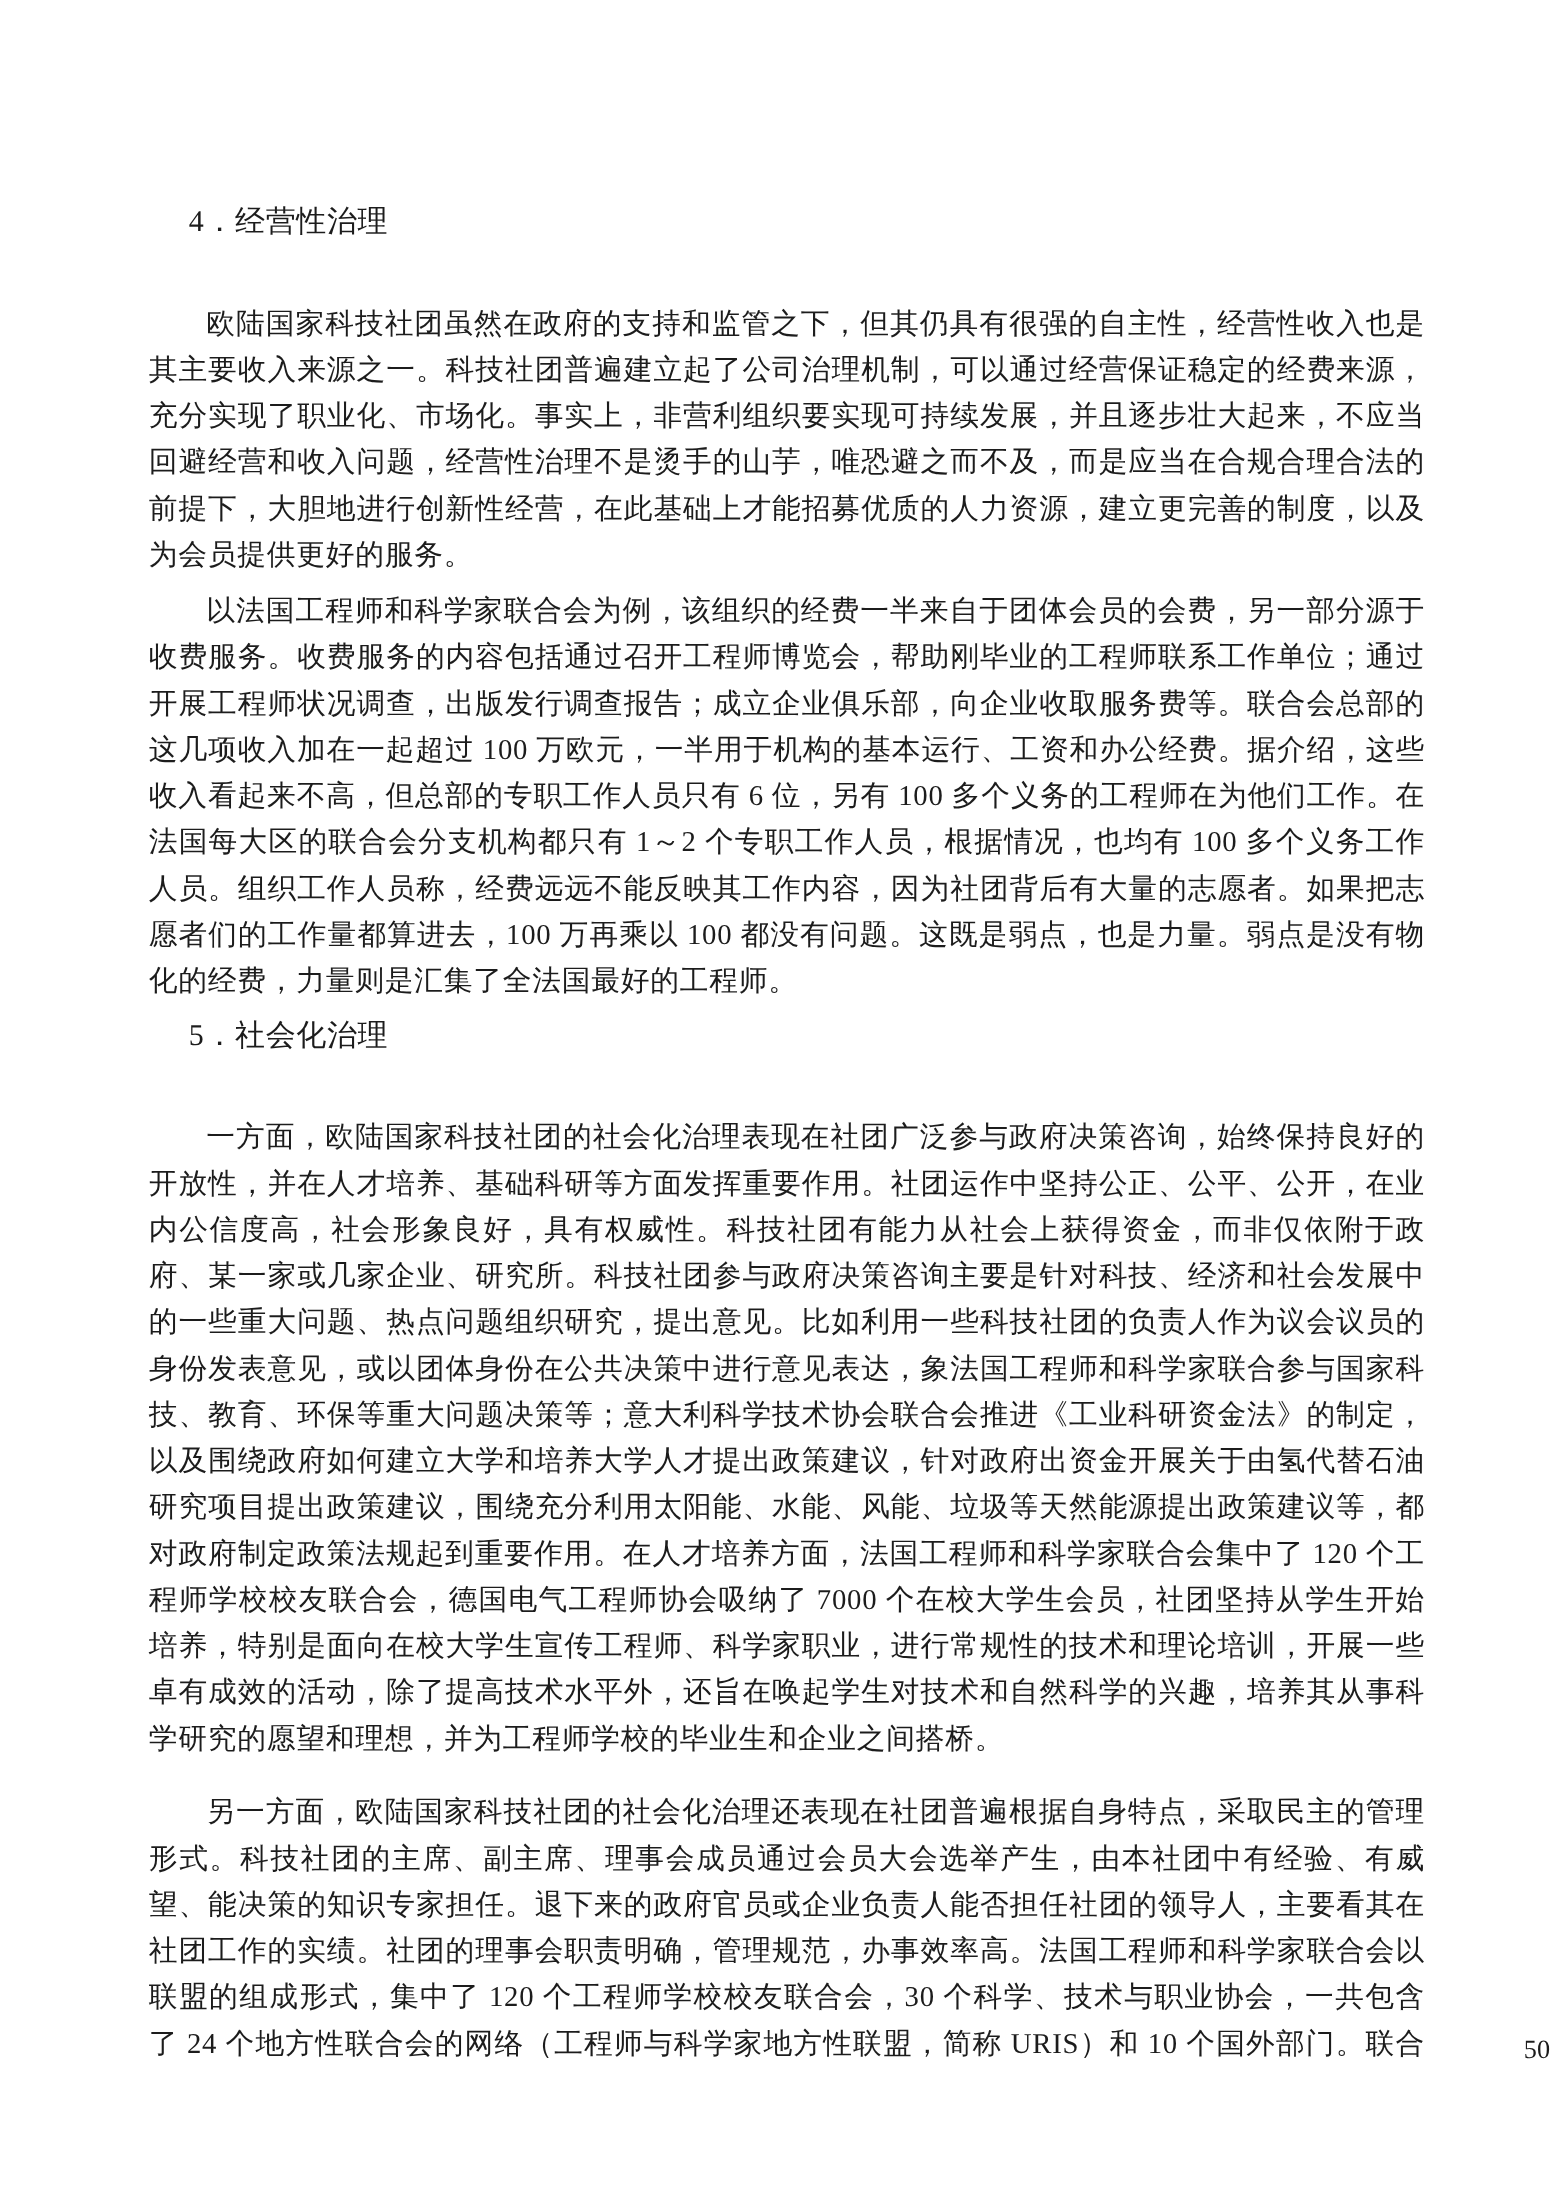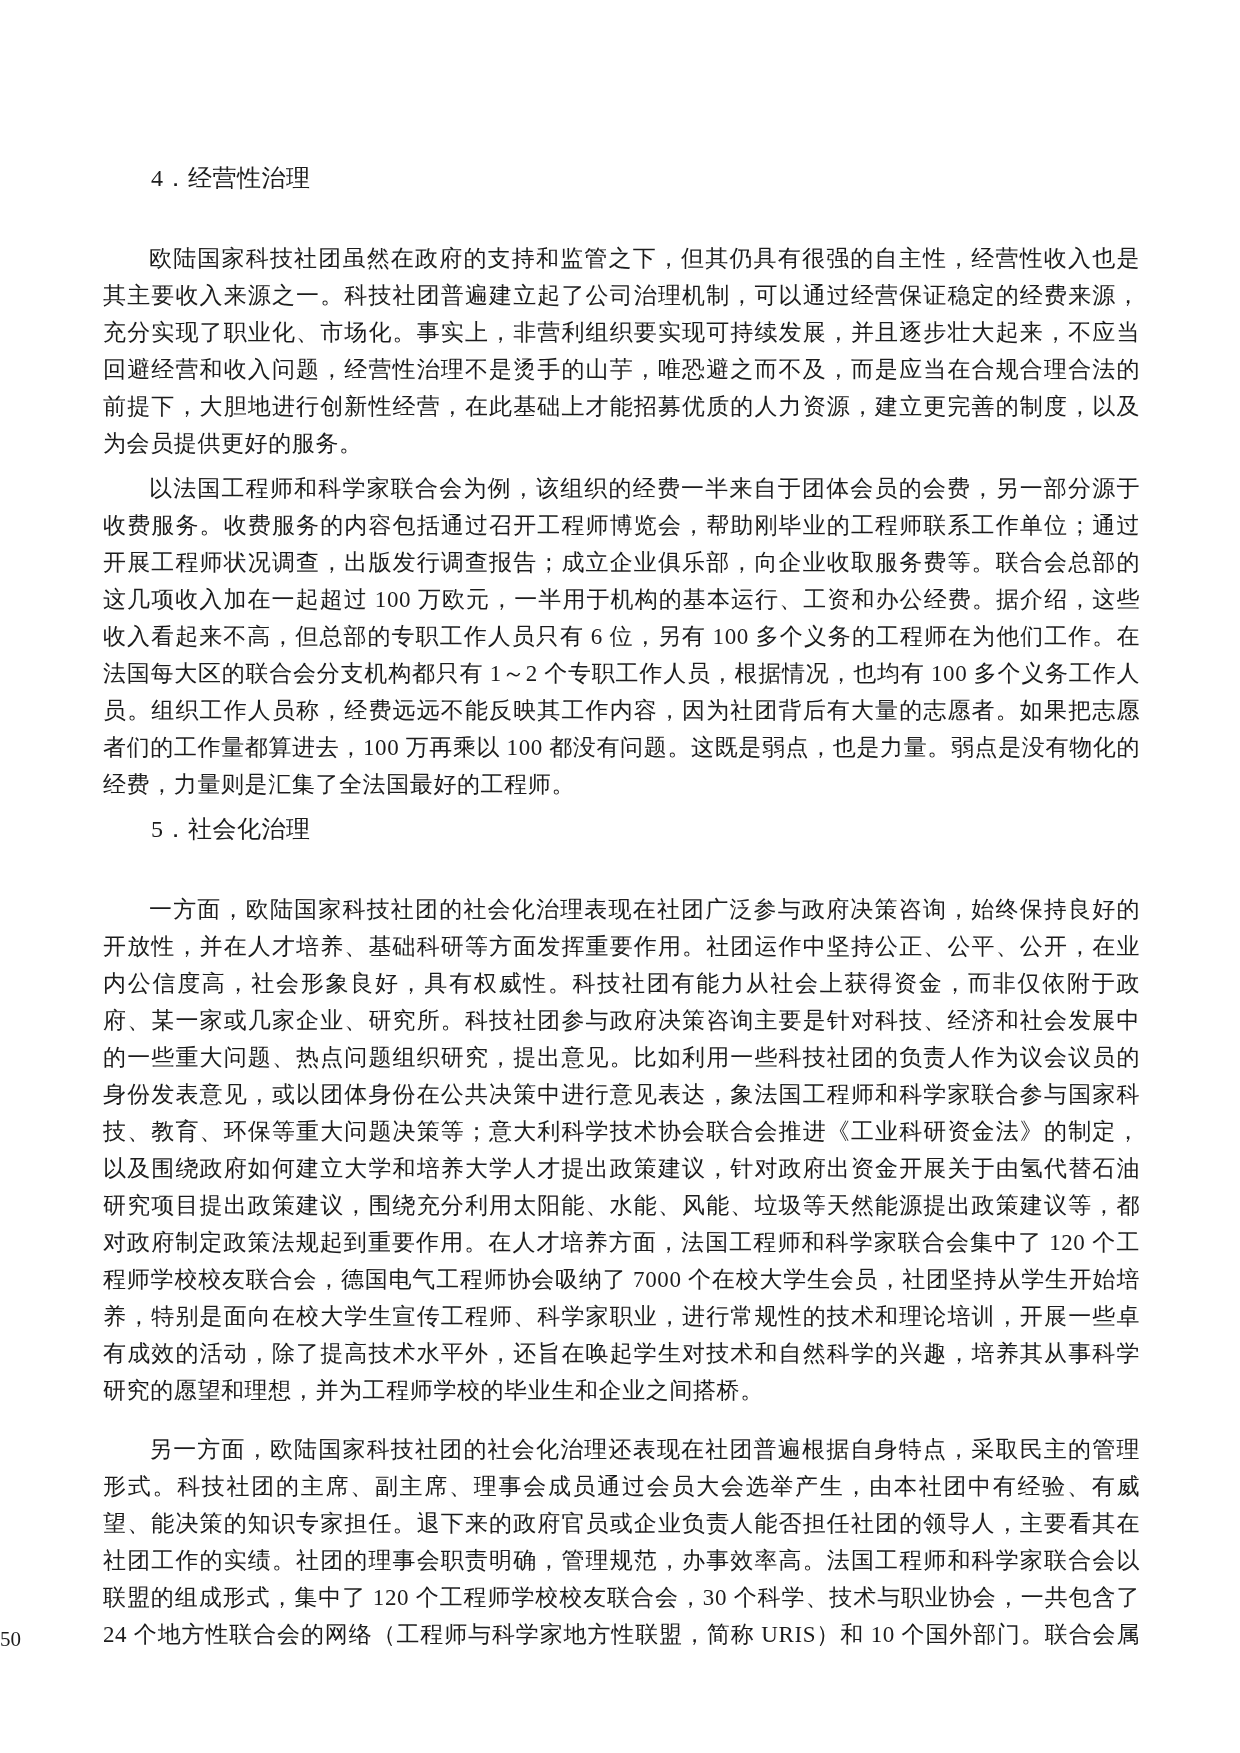--- a/index.html
+++ b/index.html
@@ -24,35 +24,35 @@
     line-height: 37px;
     margin: 0 0 43px 0;
     text-indent: 2em;
     letter-spacing: 0.5px;
   }
   .doc-section + .doc-section .section-heading {
   }
   .para {
     font-size: 23px;
     line-height: 37px;
-    margin: 0 0 8px 0;
+    margin: 0 0 8px 16px;
     text-align: justify;
     text-indent: 2em;
     letter-spacing: 0.6px;
     word-break: break-all;
   }
   .para-gap {
     margin-top: 22px;
   }
   .page-footer {
     position: absolute;
     top: 1626px;
     left: 0;
     right: 0;
-    text-align: left;
+    text-align: right;
   }
   .page-number {
     font-size: 21px;
     line-height: 26px;
     color: #1c1c1c;
   }
 </style>
 </head>
 <body>
 

